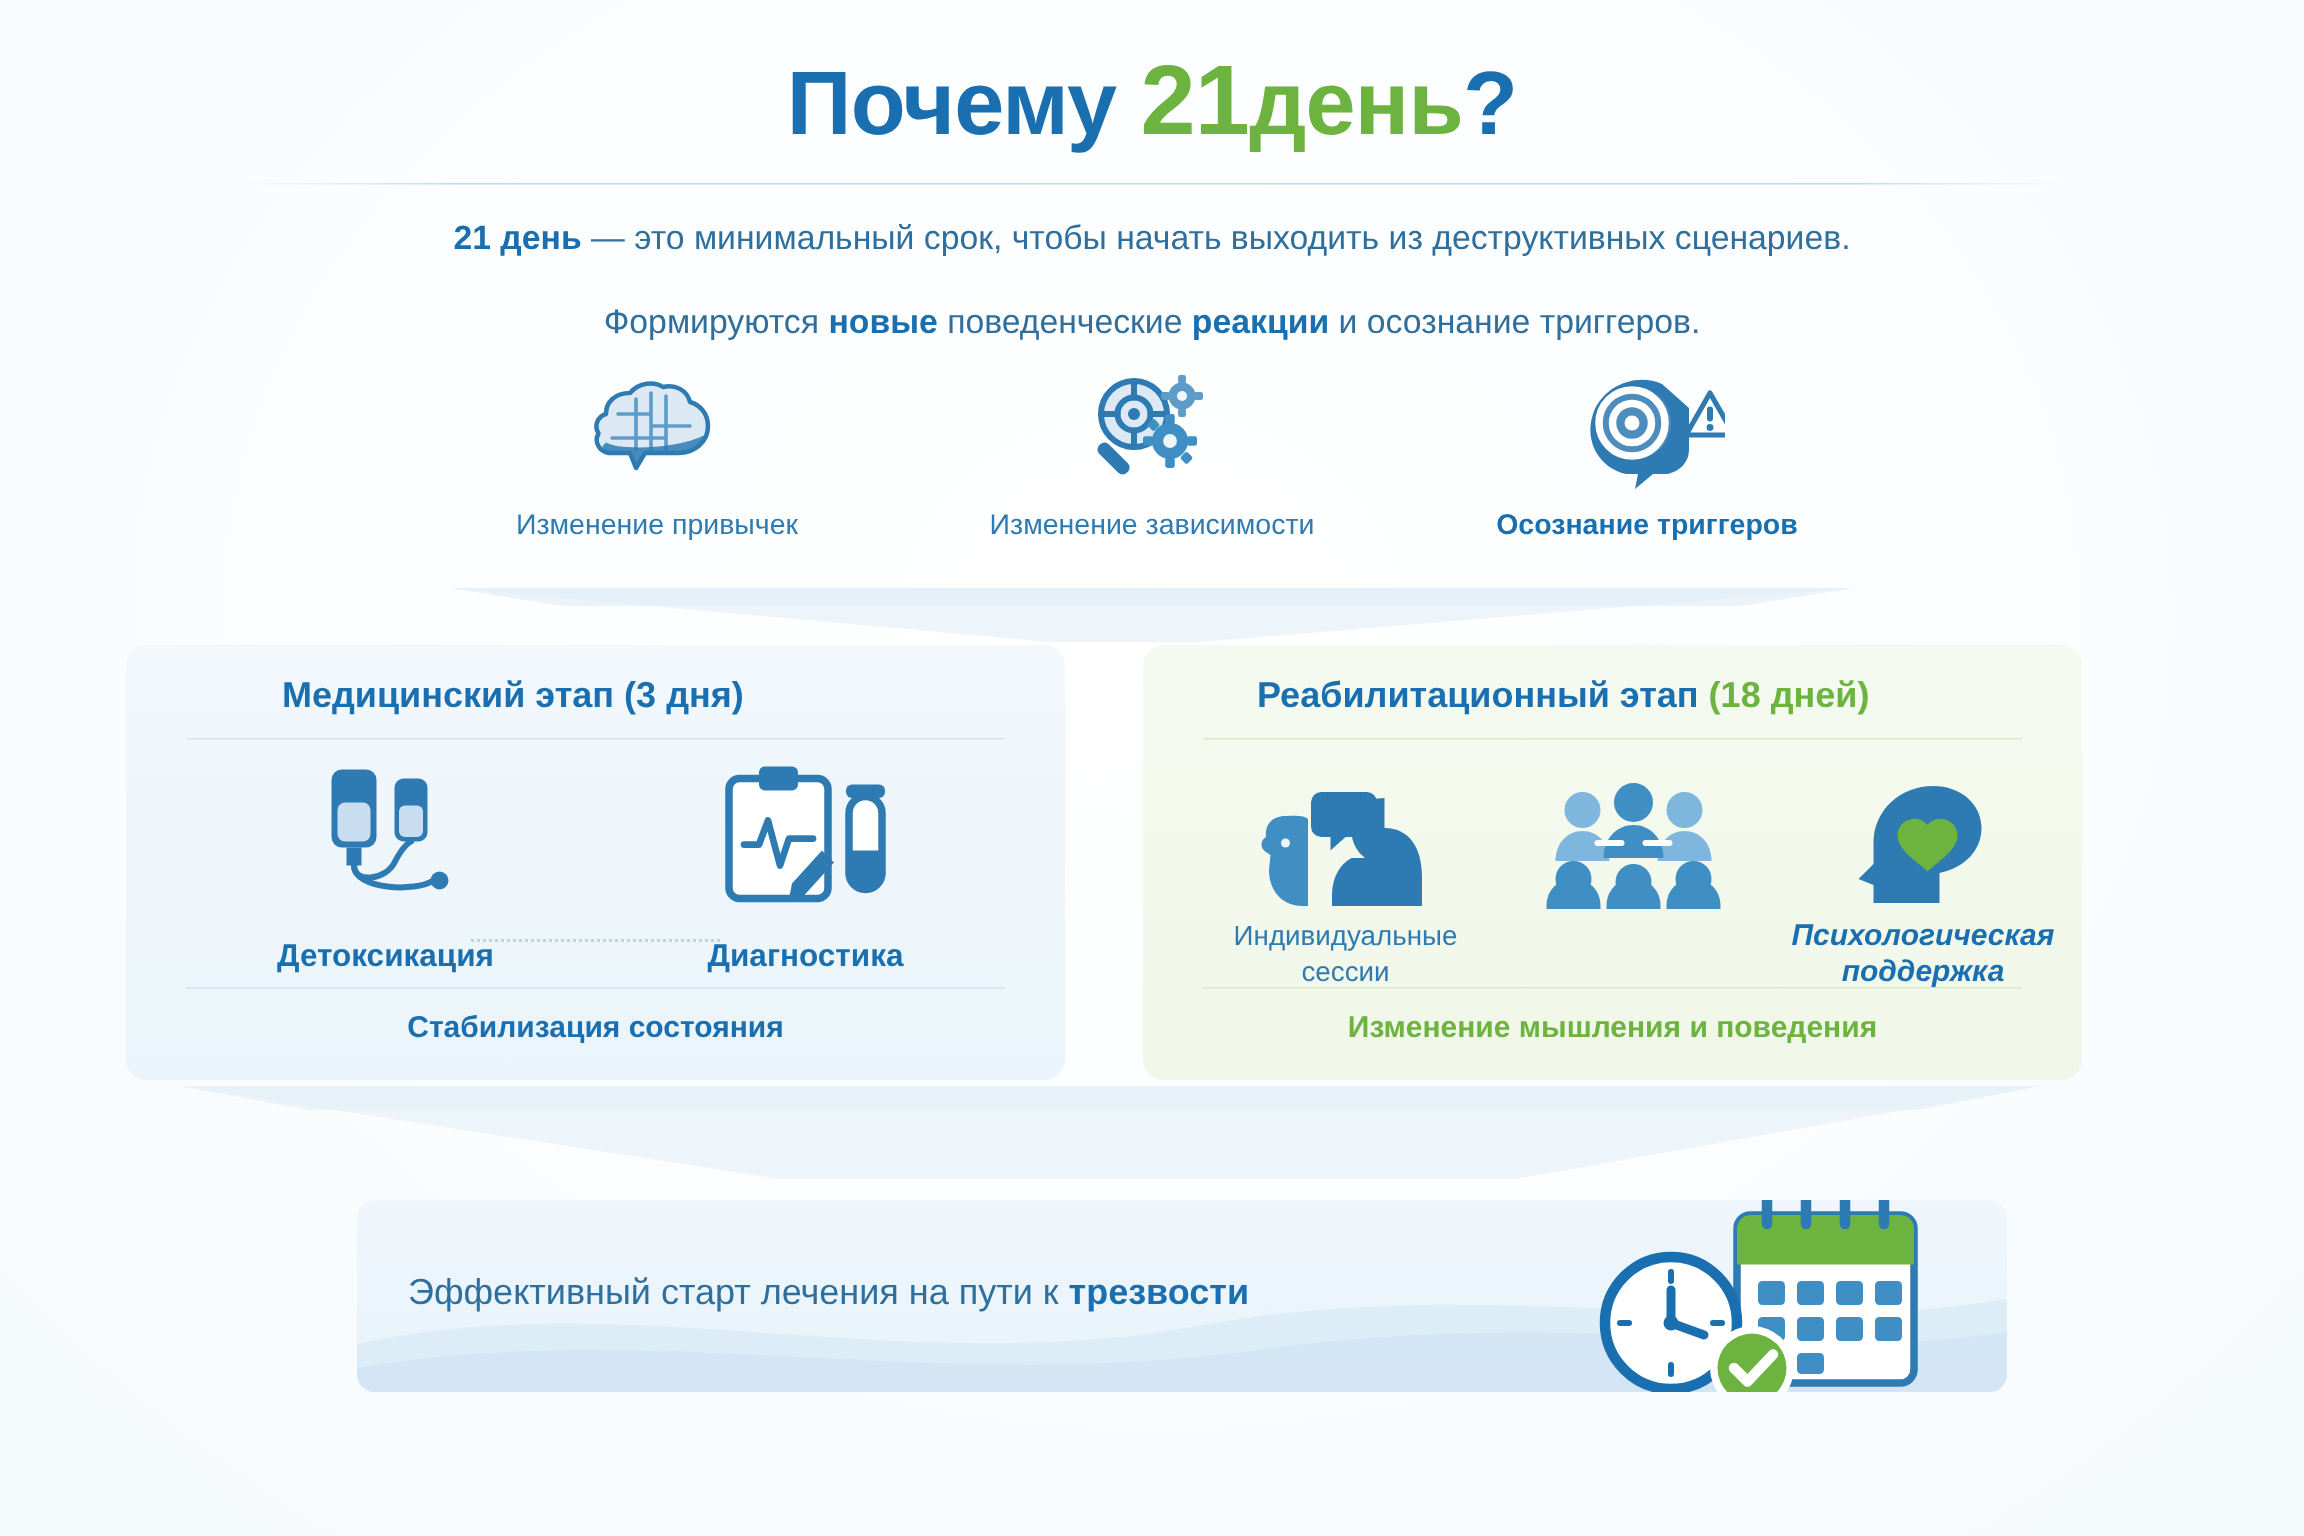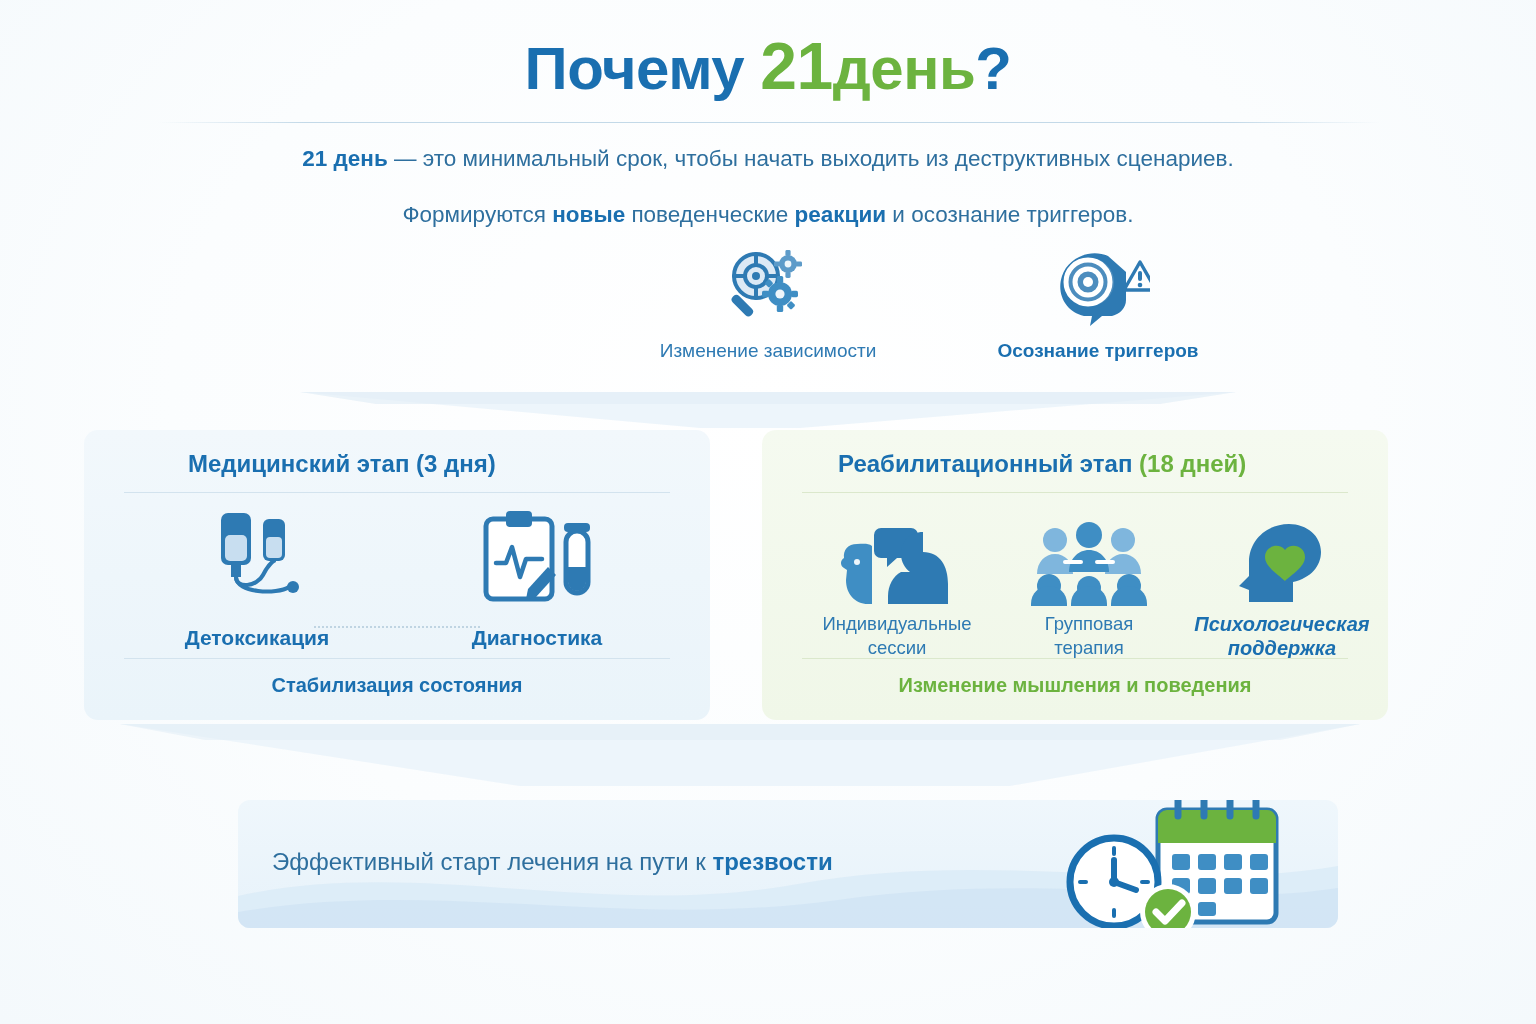--- a/index.html
+++ b/index.html
@@ -297,20 +297,30 @@
     </div>
     <div class="line2">
       <span>Формируются </span><b>новые</b><span> поведенческие </span><b>реакции</b><span> и осознание триггеров.</span>
     </div>
   </div>
 
   <div class="top-row">
     <div class="conn-line" style="left:160px; width:180px;"></div>
     <div class="conn-line" style="left:620px; width:180px;"></div>
 
+    <div class="top-item" style="left:0px;">
+      <div class="icon-wrap">
+        <svg width="96" height="80" viewBox="0 0 96 80">
+          <path d="M30,16 C20,16 14,22 14,30 C8,32 6,38 9,43 C6,48 9,55 16,56 L30,56 L34,66 L40,56 L62,56 C74,56 82,48 82,38 C82,30 77,24 70,22 C68,14 60,10 52,12 C46,8 36,9 30,16 Z" fill="#dce9f5" stroke="#2e7ab3" stroke-width="3" stroke-linejoin="round"></path>
+          <path d="M34,20 L34,54 M44,16 L44,54 M54,18 L54,54 M22,30 L44,30 M44,38 L70,38 M18,46 L54,46" fill="none" stroke="#5d9bc9" stroke-width="2.4" stroke-linecap="round"></path>
+          <path d="M14,49 C22,54 60,54 80,44 C80,50 72,56 62,56 L40,56 L34,66 L30,56 L16,56 C11,55 10,52 14,49 Z" fill="#2e7ab3" opacity="0.85"></path>
+        </svg>
+      </div>
+      <div class="cap">Изменение привычек</div>
+    </div>
 
     <div class="top-item" style="left:330px;">
       <div class="icon-wrap">
         <svg width="100" height="84" viewBox="0 0 100 84">
           <circle cx="38" cy="32" r="22" fill="#dce9f5" stroke="#2e7ab3" stroke-width="4"></circle>
           <circle cx="38" cy="32" r="11" fill="none" stroke="#2e7ab3" stroke-width="4"></circle>
           <circle cx="38" cy="32" r="4" fill="#2e7ab3"></circle>
           <path d="M38,10 L38,21 M38,43 L38,54 M16,32 L27,32 M49,32 L60,32" stroke="#2e7ab3" stroke-width="4" stroke-linecap="round"></path>
           <rect x="20" y="49" width="9" height="26" rx="4" transform="rotate(-45 24 62)" fill="#2e7ab3"></rect>
           <g transform="translate(70,20)">
@@ -446,24 +456,20 @@
               <circle cx="24" cy="64" r="12"></circle>
               <path d="M6,84 v-2 c0,-11 8,-18 18,-18 c10,0 18,7 18,18 v2 z"></path>
               <circle cx="104" cy="64" r="12"></circle>
               <path d="M86,84 v-2 c0,-11 8,-18 18,-18 c10,0 18,7 18,18 v2 z"></path>
               <circle cx="64" cy="66" r="12"></circle>
               <path d="M46,84 v-2 c0,-11 8,-18 18,-18 c10,0 18,7 18,18 v2 z"></path>
             </g>
             <path d="M40,40 L56,40 M72,40 L88,40" stroke="#ffffff" stroke-width="4" stroke-linecap="round"></path>
           </svg>
         </div>
-        <div class="cap">
-          <span>Групповая</span><br>
-          <span>терапия</span>
-        </div>
       </div>
 
       <div class="rehab-item ps" style="left:400px; width:240px;">
         <div class="icon-wrap">
           <svg width="110" height="88" viewBox="0 0 110 88">
             <path d="M62,4 C40,4 22,20 22,42 L22,56 L12,66 L22,70 L22,82 L66,82 L66,62 C84,58 94,46 94,32 C94,16 80,4 62,4 Z" fill="#2e7ab3"></path>
             <path d="M58,30 c-6,-8 -20,-4 -20,7 c0,10 14,18 20,24 c6,-6 20,-14 20,-24 c0,-11 -14,-15 -20,-7 z" fill="#6cb33f"></path>
           </svg>
         </div>
         <div class="cap">

